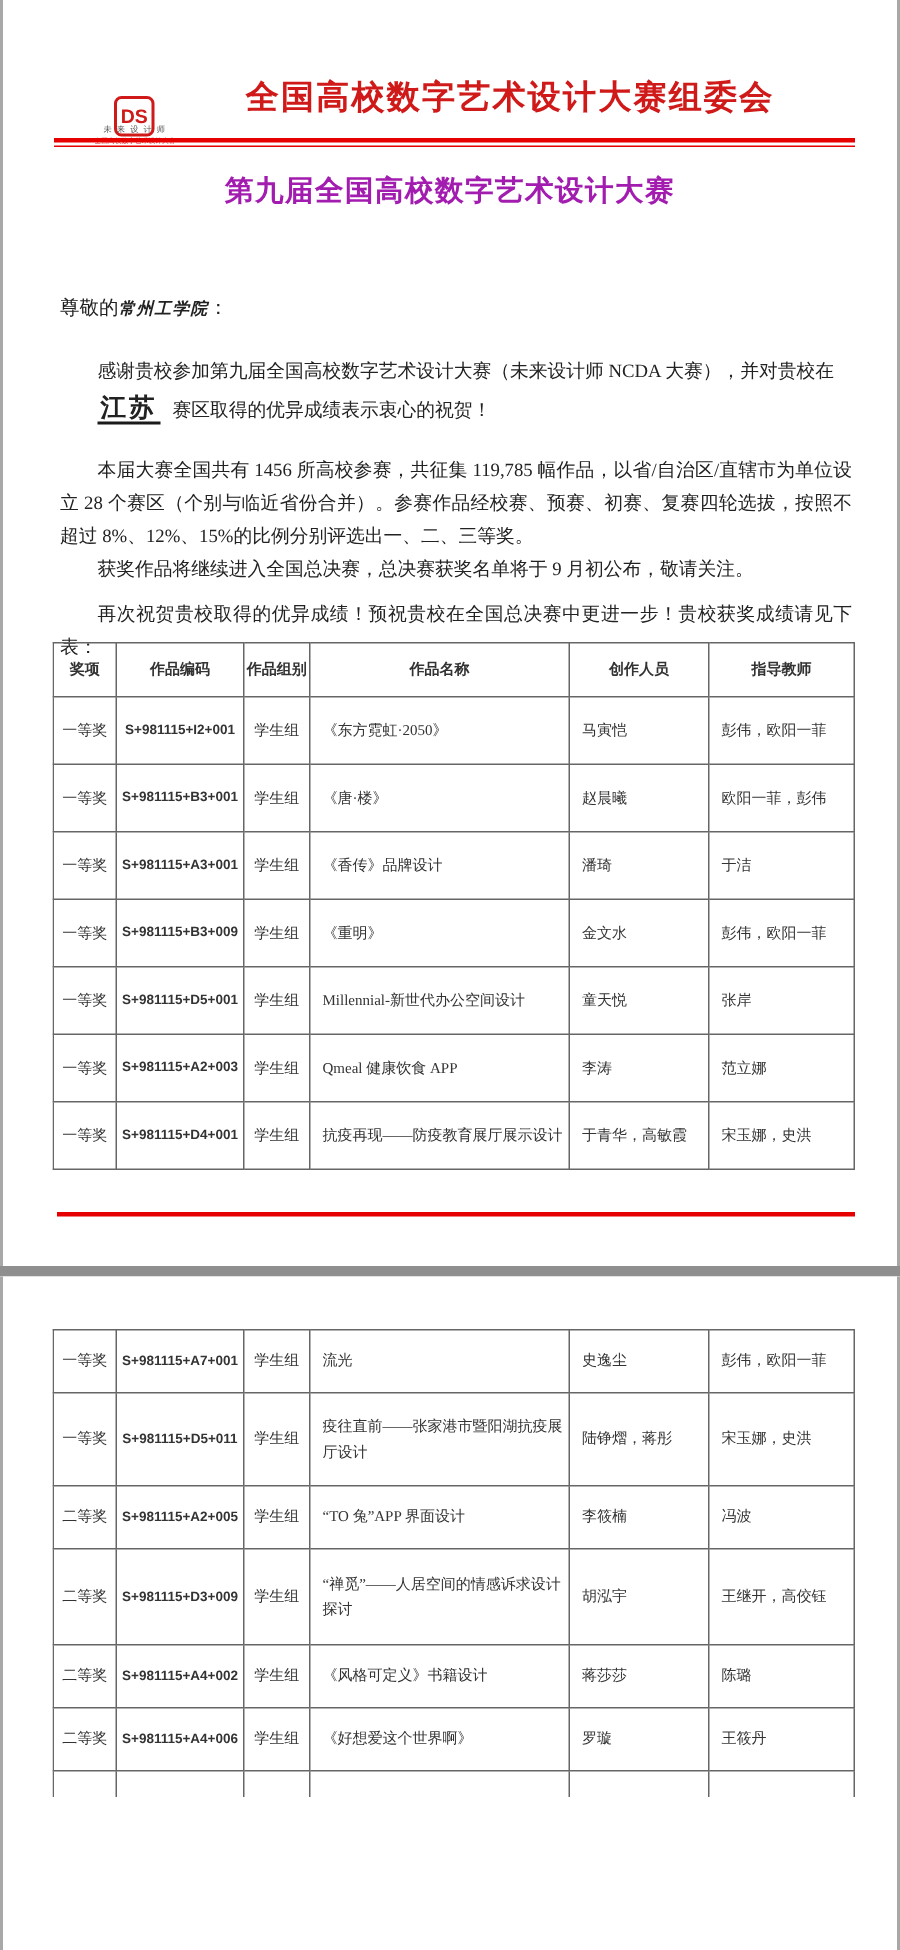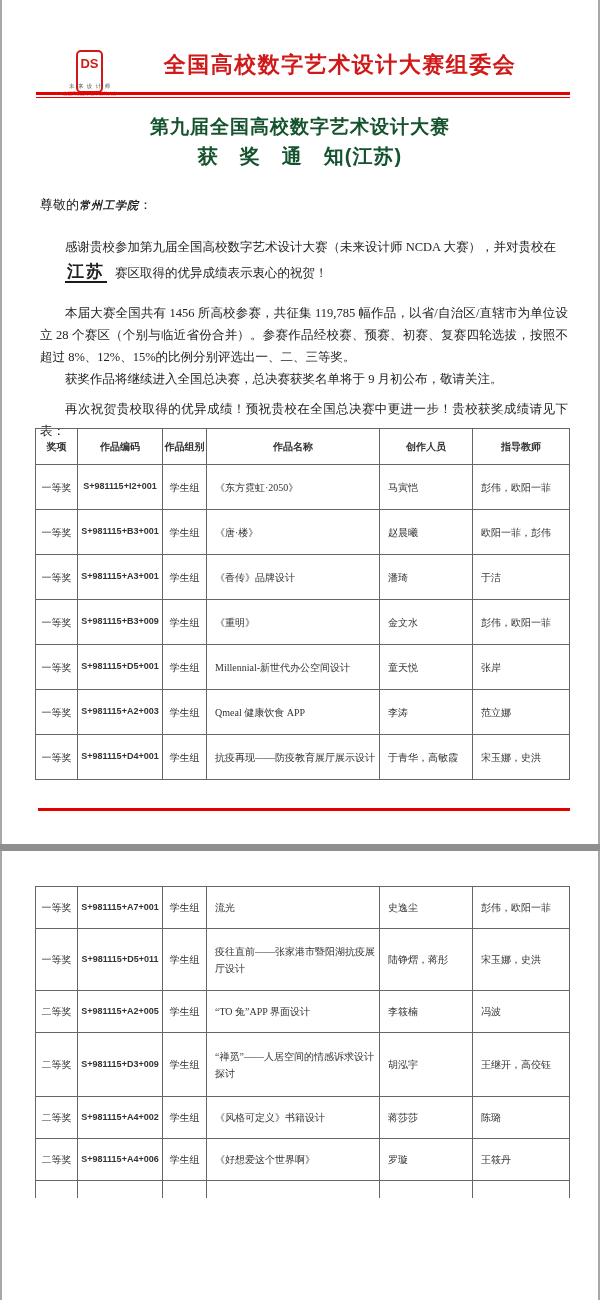--- a/index.html
+++ b/index.html
@@ -18,21 +18,21 @@
     position:absolute; left:0; width:600px; background:#fff;
     border-left:2px solid #a8a8a8; border-right:2px solid #a8a8a8;
   }
   #page1 { top:0; height:844px; border-top:none; }
   #separator { position:absolute; top:844px; left:0; width:600px; height:7px; background:var(--sep_gray); }
   #page2 { top:851px; height:449px; }
 
   
   .org-header { position:absolute; top:50px; left:70px; right:30px; height:42px; }
   .logo-box {
-    position:absolute; left:4px; top:0; width:27px; height:43px;
+    position:absolute; left:4px; top:14px; width:27px; height:27px;
     border:2px solid var(--accent_red); border-radius:5px; background:#fff;
     color:var(--accent_red); font-family:"Liberation Sans", sans-serif;
     font-weight:bold; font-size:13px; text-align:center; line-height:23px;
   }
   .logo-caption {
     position:absolute; left:-12px; top:33px; width:60px; text-align:center;
     font-size:5.5px; color:#555; letter-spacing:1px; white-space:nowrap;
   }
   .logo-subcaption {
     position:absolute; left:-12px; top:41px; width:60px; text-align:center;
@@ -42,21 +42,21 @@
     position:absolute; left:38px; top:0px; width:460px;
     color:var(--accent_red); font-weight:bold; font-size:22px;
     letter-spacing:1.5px; white-space:nowrap; text-align:center;
     font-family:"Liberation Serif", serif;
   }
   .double-rule { position:absolute; top:92px; left:34px; right:28px; height:6px;
     border-top:3px solid var(--rule_red); border-bottom:1px solid var(--rule_red); }
 
   
   .doc-title { position:absolute; left:0; right:0; text-align:center;
-    font-family:"Liberation Sans", sans-serif; font-weight:bold; color:#14532d; }
+    font-family:"Liberation Sans", sans-serif; font-weight:bold; color:#a21caf; }
   #docTitle1 { top:114px; font-size:19px; letter-spacing:1px; }
   #docTitle2 { top:143px; font-size:20px; letter-spacing:1px; }
 
   
   .greeting { position:absolute; top:196px; left:38px; font-size:13px; color:#222; }
   .school-name { font-style:italic; font-weight:600; font-size:11px; letter-spacing:1px;
     font-family:"DejaVu Serif", serif; }
   .para { position:absolute; left:38px; right:30px; font-size:12.5px; line-height:22px;
     color:#222; text-align:justify; text-indent:2em; }
   #para1 { top:236px; }
@@ -92,21 +92,20 @@
 
   <div class="org-header">
     <div class="logo-box">DS</div>
     <div class="logo-caption">未 来 设 计 师</div>
     <div class="logo-subcaption">全国高校数字艺术设计大赛</div>
     <div class="org-title">全国高校数字艺术设计大赛组委会</div>
   </div>
   <div class="double-rule"></div>
 
   <div class="doc-title" id="docTitle1">第九届全国高校数字艺术设计大赛</div>
-  <div class="doc-title" id="docTitle2">获　奖　通　知(江苏)</div>
 
   <div class="greeting"><span>尊敬的</span><span class="school-name">常州工学院</span><span>：</span></div>
 
   <div class="para" id="para1">感谢贵校参加第九届全国高校数字艺术设计大赛（未来设计师 NCDA 大赛），并对贵校在</div>
 
   <div class="region-line"><span class="region-name">江苏</span><span class="region-rest">赛区取得的优异成绩表示衷心的祝贺！</span></div>
 
   <div class="para" id="para2">本届大赛全国共有 1456 所高校参赛，共征集 119,785 幅作品，以省/自治区/直辖市为单位设立 28 个赛区（个别与临近省份合并）。参赛作品经校赛、预赛、初赛、复赛四轮选拔，按照不超过 8%、12%、15%的比例分别评选出一、二、三等奖。</div>
   <div class="para" id="para3">获奖作品将继续进入全国总决赛，总决赛获奖名单将于 9 月初公布，敬请关注。</div>
   <div class="para" id="para4">再次祝贺贵校取得的优异成绩！预祝贵校在全国总决赛中更进一步！贵校获奖成绩请见下表：</div>

